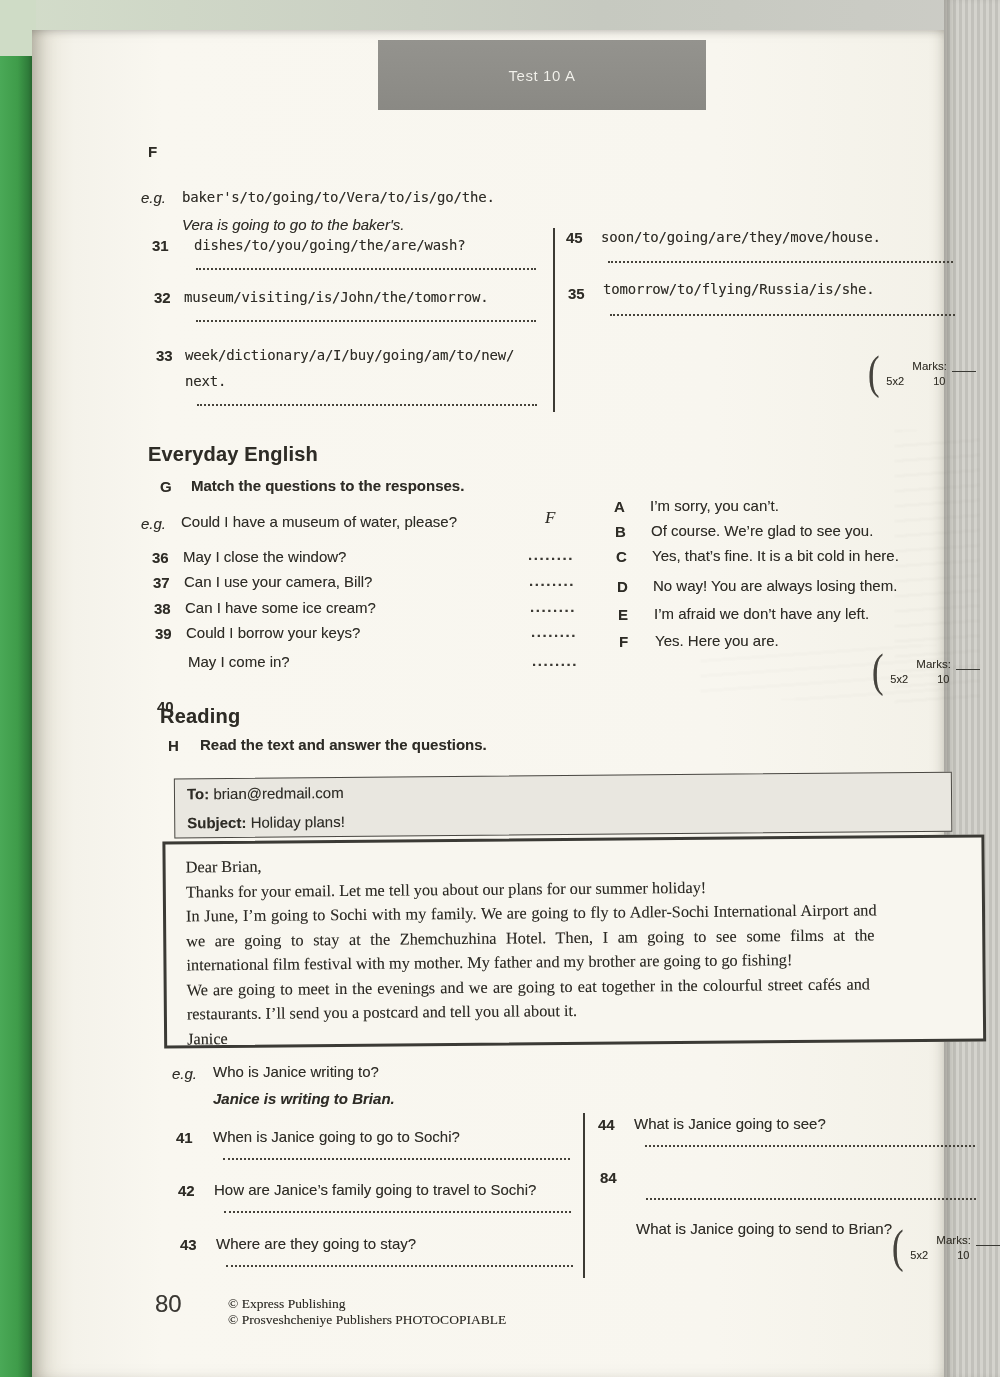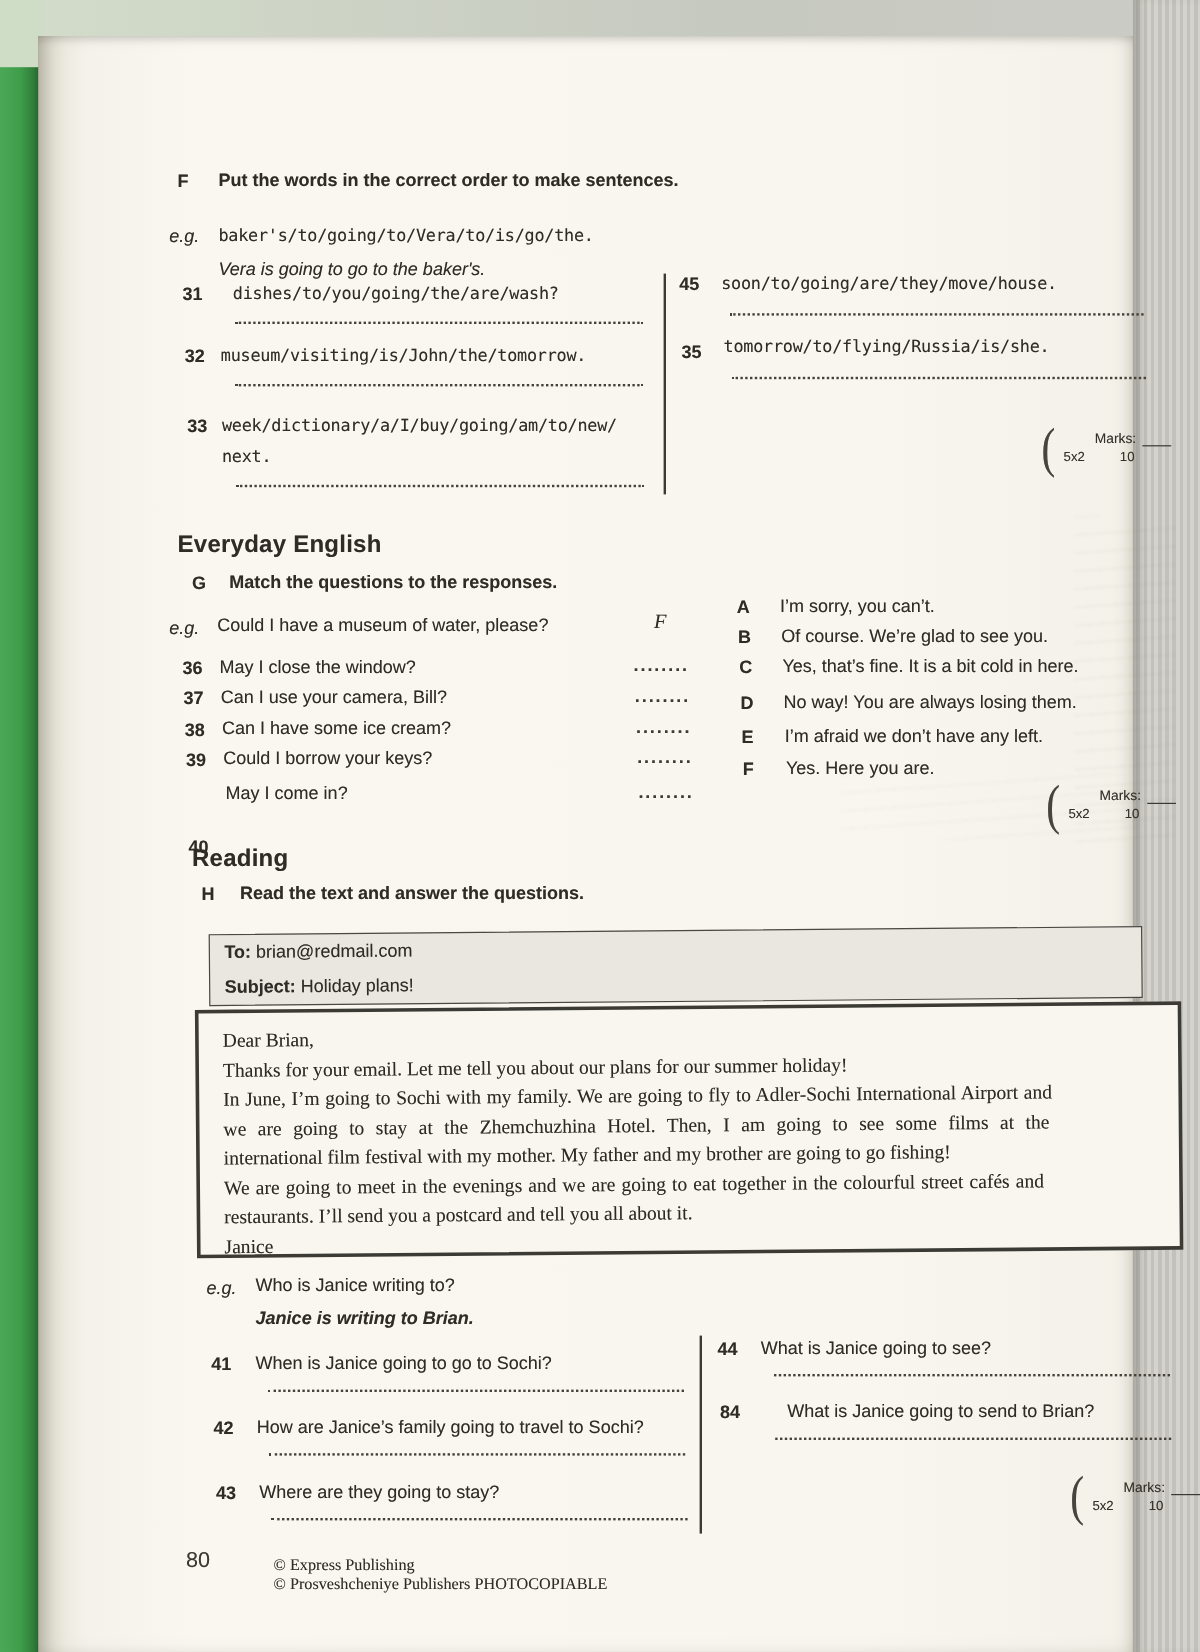--- a/index.html
+++ b/index.html
@@ -67,23 +67,25 @@
 <div class="stage">
 
   <div class="bg-top"></div>
   <div class="edge-left-top"></div>
   <div class="green-strip"></div>
   <div class="page-stack"></div>
   <div class="paper"></div>
   <div class="smudge" style="left:895px;top:430px;width:85px;height:275px;"></div>
   <div class="smudge" style="left:700px;top:645px;width:250px;height:55px;opacity:.05;"></div>
 
+  <div class="banner">
+    <span>Test 10 A</span>
+  </div>
 
   <div class="abs b t15" style="left:148px;top:143px;">F</div>
-  <div class="abs b t15" style="left:182px;top:142px;">Put the words in the correct order to make sentences.</div>
 
   <div class="abs eg" style="left:141px;top:189px;">e.g.</div>
   <div class="abs mono" style="left:182px;top:189px;">baker's/to/going/to/Vera/to/is/go/the.</div>
   <div class="abs i t15" style="left:182px;top:216px;">Vera is going to go to the baker's.</div>
 
   <div class="abs num" style="left:152px;top:237px;">31</div>
   <div class="abs mono" style="left:194px;top:237px;text-align:center;">dishes/to/you/going/the/are/wash?</div>
   <div class="dotline" style="left:196px;top:268px;width:340px;"></div>
 
   <div class="abs num" style="left:154px;top:289px;">32</div>
@@ -222,34 +224,34 @@
 
   <div class="abs num" style="left:180px;top:1236px;">43</div>
   <div class="abs t15" style="left:216px;top:1235px;">Where are they going to stay?</div>
   <div class="dotline" style="left:226px;top:1265px;width:347px;"></div>
 
   <div class="abs num" style="left:598px;top:1116px;">44</div>
   <div class="abs t15" style="left:634px;top:1115px;">What is Janice going to see?</div>
   <div class="dotline" style="left:645px;top:1145px;width:330px;"></div>
 
   <div class="abs num" style="left:600px;top:1169px;">84</div>
-  <div class="abs t15" style="left:636px;top:1168px;margin-left:20px;">What is Janice going to send to Brian?</div>
+  <div class="abs t15" style="left:636px;top:1220px;">What is Janice going to send to Brian?</div>
   <div class="dotline" style="left:646px;top:1198px;width:330px;"></div>
 
   <div class="marks" style="left:890px;top:1226px;">
     <span class="paren">(</span>
     <span class="mcol">
       <span class="mrow1">
           <span class="mlabel">Marks:</span>
           <span class="mblank"></span>
         </span>
       <span class="mrow2">
           <span class="mform">5x2</span>
           <span class="mtotal">10</span>
         </span>
     </span>
   </div>
 
-  <div class="abs" style="left:155px;top:1290px;font-size:18px;color:#3a3833;">80</div>
+  <div class="abs" style="left:155px;top:1290px;font-size:24px;color:#3a3833;">80</div>
   <div class="abs serif" style="left:228px;top:1296px;font-size:13.5px;">© Express Publishing</div>
   <div class="abs serif" style="left:228px;top:1312px;font-size:13.5px;">© Prosveshcheniye Publishers PHOTOCOPIABLE</div>
 
 </div>
 
 </body></html>

